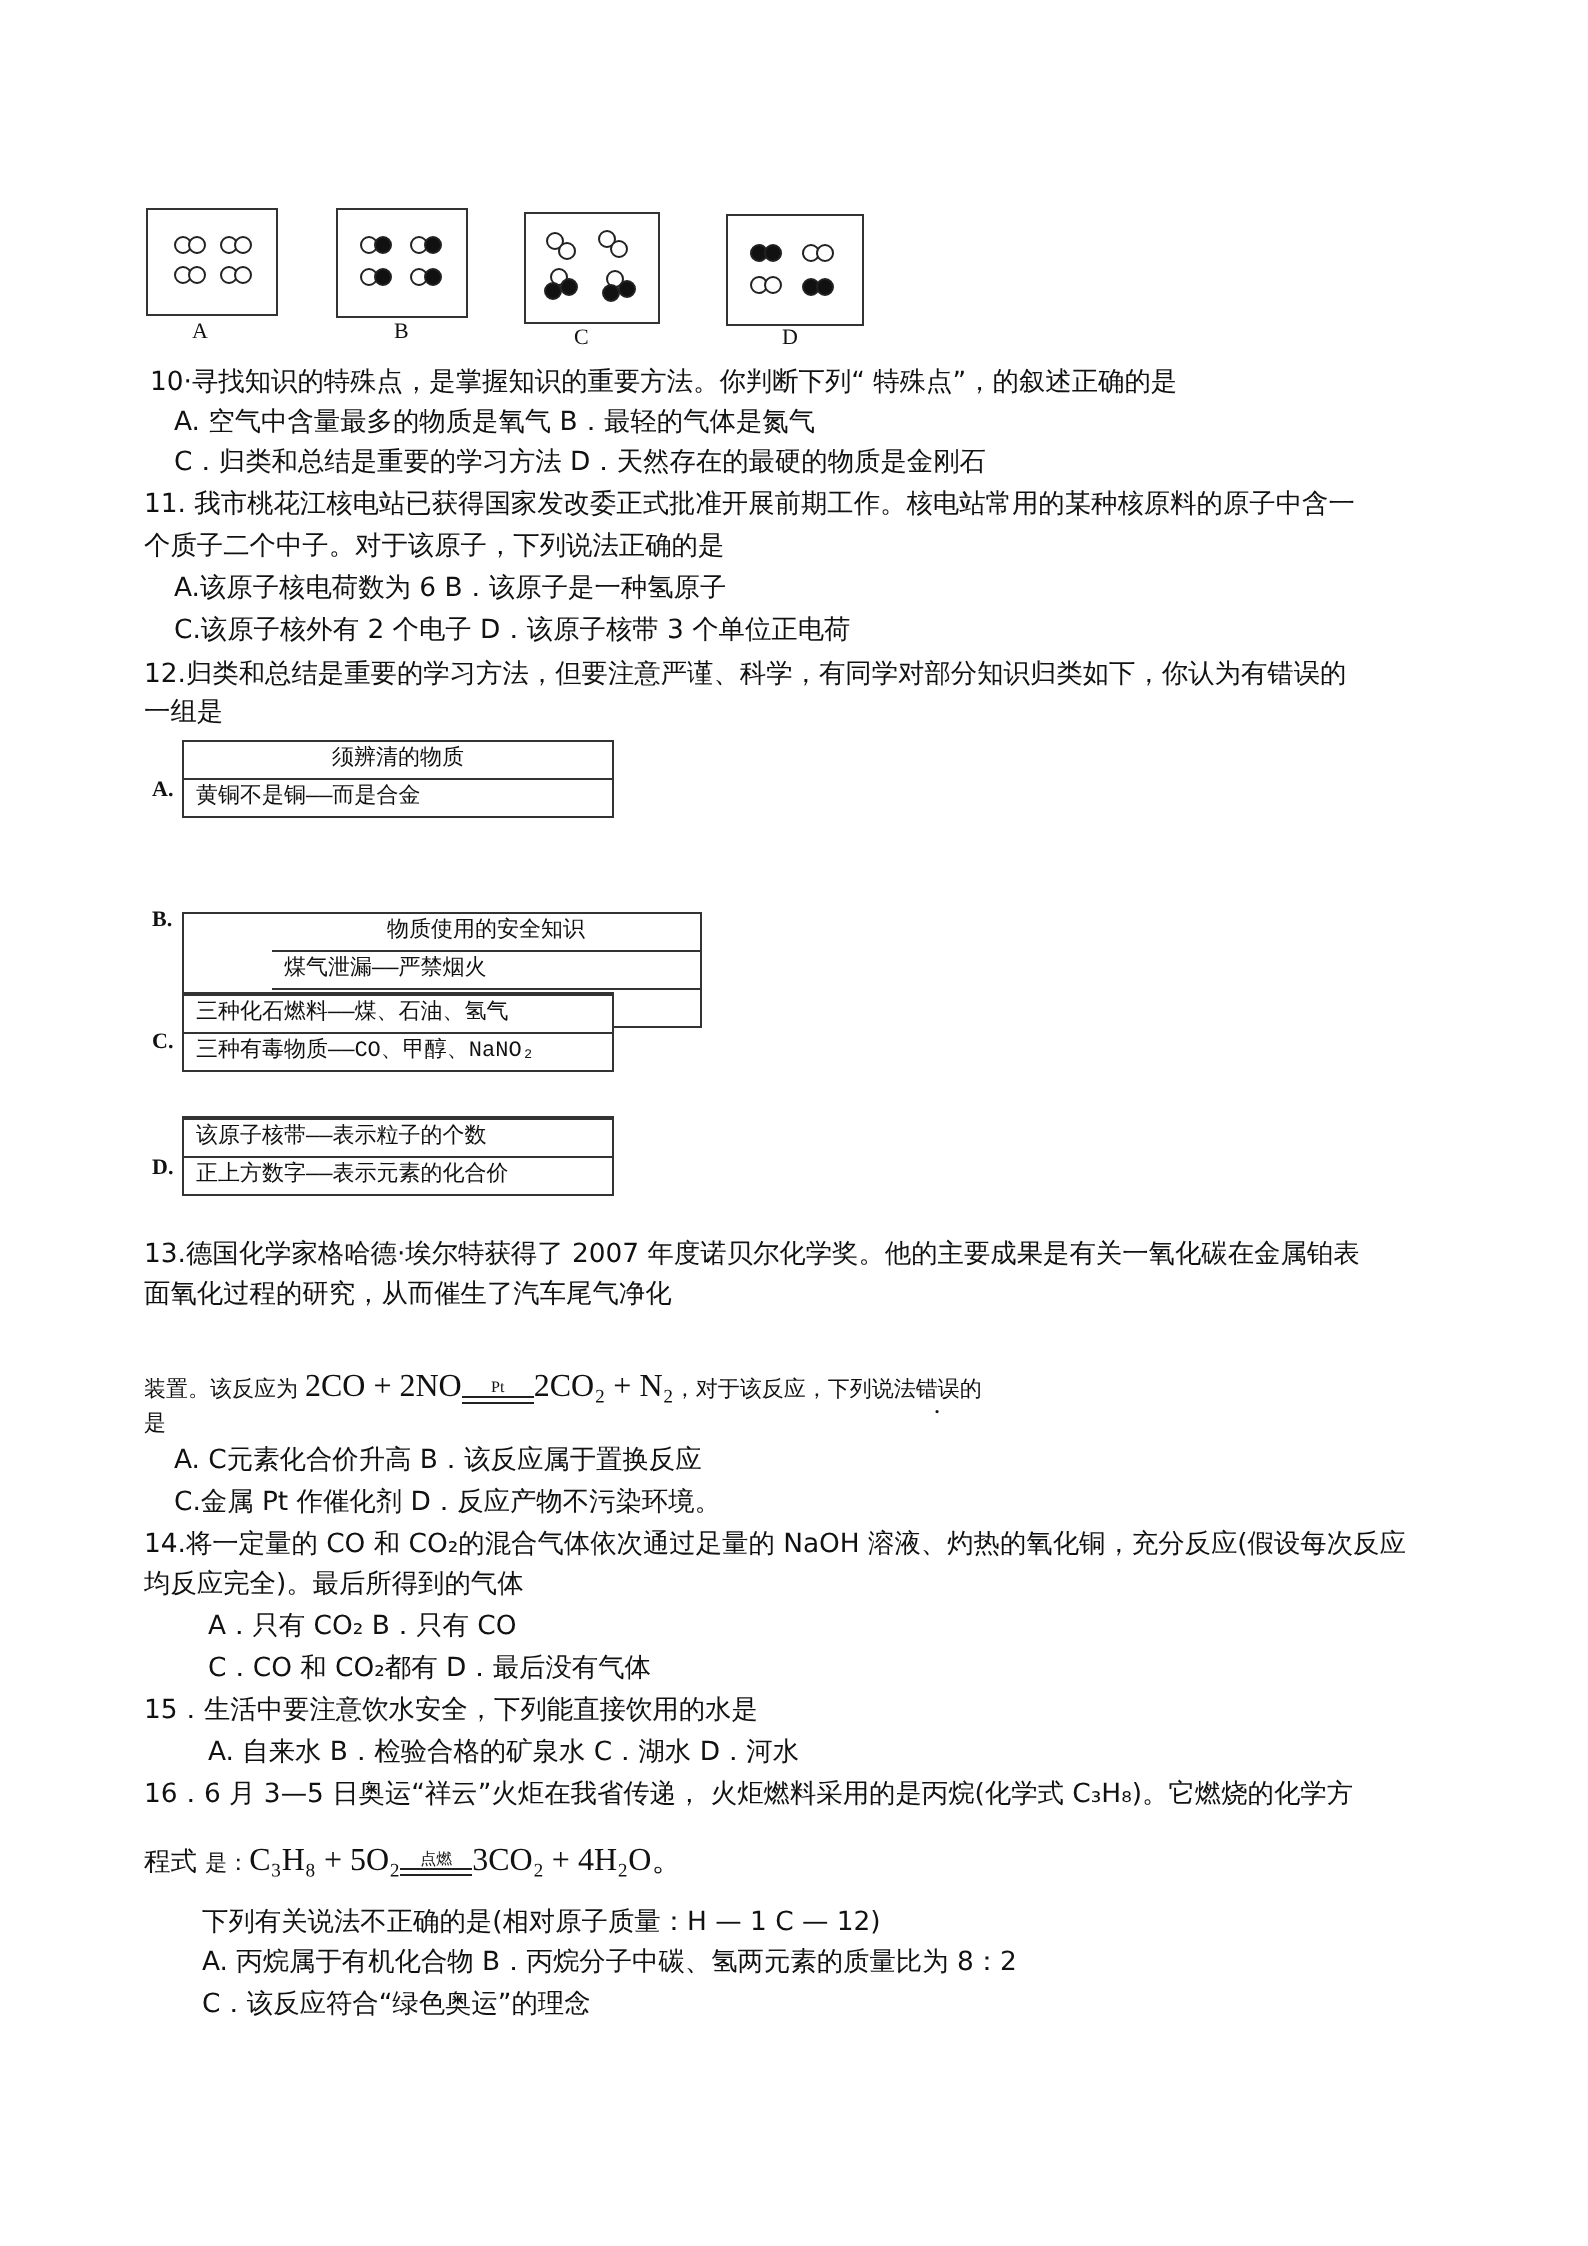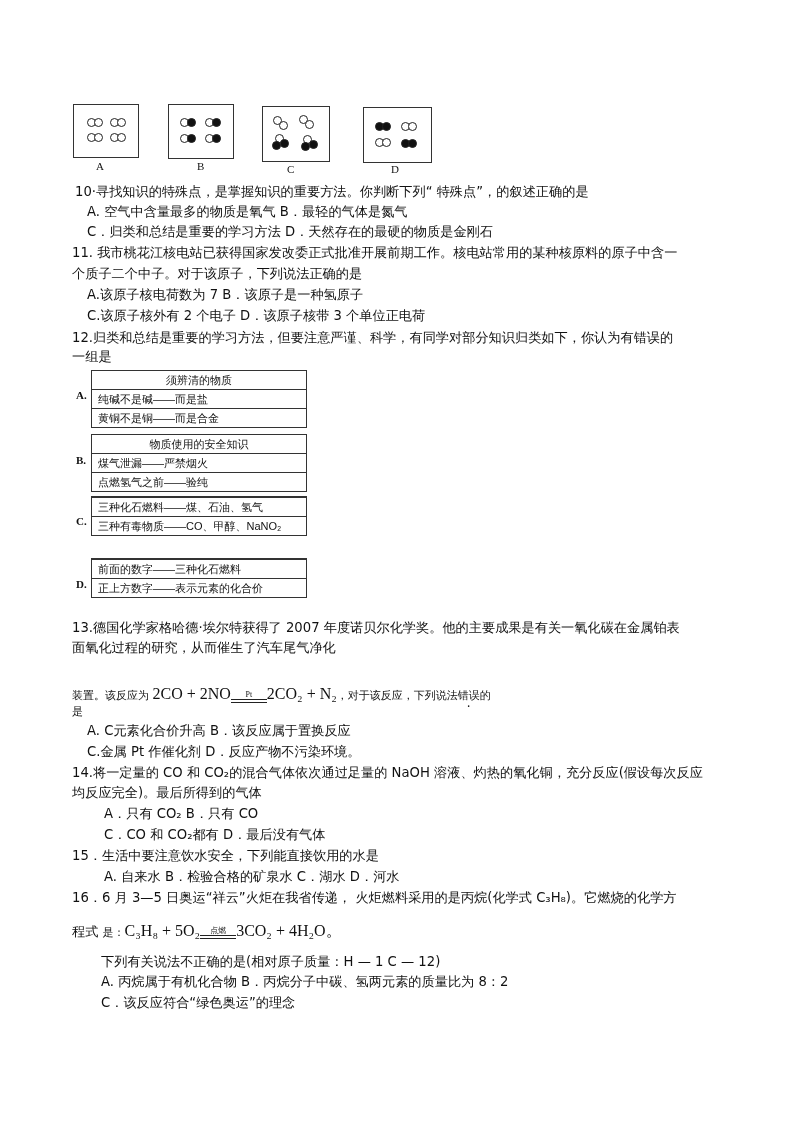--- a/index.html
+++ b/index.html
@@ -18,21 +18,21 @@
     position: absolute; width: 9px; height: 9px; border-radius: 50%;
     border: 1.3px solid #222; box-sizing: border-box; background: #fff;
   }
   .atom.filled { background: #111; }
   .box-label { position: absolute; font-family: "Liberation Serif", serif; font-size: 11px; }
 
   
   .opt-letter { position: absolute; font-family: "Liberation Serif", serif; font-weight: bold; font-size: 11px; }
   .ktable {
     position: absolute; border: 1.6px solid #333; background: #fff;
-    font-family: Liberation Sans, sans-serif; font-size: 11px;
+    font-family: Liberation Mono, monospace; font-size: 11px;
   }
   .ktable .krow { height: 18px; line-height: 18px; border-top: 1.2px solid #333; padding-left: 6px; white-space: nowrap; }
   .ktable .krow.head { border-top: none; text-align: center; padding-left: 0; }
 
   .eqn { font-family: "Liberation Serif", serif; font-size: 16px; }
   .small-cn { font-family: "DejaVu Serif", serif; font-size: 11px; }
   .arrow-eq {
     display: inline-block; position: relative; width: 36px; text-align: center; vertical-align: middle;
   }
   .arrow-eq .cond { display: block; font-size: 8px; line-height: 9px; font-family: "Liberation Serif", serif; }
@@ -94,49 +94,48 @@
   </div>
   <div class="box-label" style="left:391px; top:163px;">D</div>
 </div>
 
 <div class="line" style="left:75px; top:182px;">10·寻找知识的特殊点，是掌握知识的重要方法。你判断下列“ 特殊点”，的叙述正确的是</div>
 <div class="line" style="left:87px; top:202px;">A. 空气中含量最多的物质是氧气  B．最轻的气体是氮气</div>
 <div class="line" style="left:87px; top:222px;">C．归类和总结是重要的学习方法    D．天然存在的最硬的物质是金刚石</div>
 
 <div class="line" style="left:72px; top:243px;">11.   我市桃花江核电站已获得国家发改委正式批准开展前期工作。核电站常用的某种核原料的原子中含一</div>
 <div class="line" style="left:72px; top:264px;">个质子二个中子。对于该原子，下列说法正确的是</div>
-<div class="line" style="left:87px; top:285px;">A.该原子核电荷数为 7      B．该原子是一种氢原子</div>
+<div class="line" style="left:87px; top:285px;">A.该原子核电荷数为 6      B．该原子是一种氢原子</div>
 <div class="line" style="left:87px; top:306px;">C.该原子核外有 2 个电子    D．该原子核带 3 个单位正电荷</div>
 
 <div class="line" style="left:72px; top:328px;">12.归类和总结是重要的学习方法，但要注意严谨、科学，有同学对部分知识归类如下，你认为有错误的</div>
 <div class="line" style="left:72px; top:347px;">一组是</div>
 
 <div class="opt-letter" style="left:76px; top:389px;">A.</div>
 <div class="ktable" style="left:91px; top:370px; width:214px;">
   <div class="krow head">须辨清的物质</div>
-  <div class="krow">纯碱不是碱——而是盐</div>
   <div class="krow">黄铜不是铜——而是合金</div>
 </div>
 
 <div class="opt-letter" style="left:76px; top:454px;">B.</div>
-<div class="ktable" style="left:91px; top:434px; width:214px;">
+<div class="ktable" style="left:91px; top:456px; width:214px;padding-left:44px;">
   <div class="krow head">物质使用的安全知识</div>
   <div class="krow">煤气泄漏——严禁烟火</div>
   <div class="krow">点燃氢气之前——验纯</div>
 </div>
 
 <div class="opt-letter" style="left:76px; top:515px;">C.</div>
 <div class="ktable" style="left:91px; top:496px; width:214px;">
   <div class="krow">三种化石燃料——煤、石油、氢气</div>
   <div class="krow">三种有毒物质——CO、甲醇、NaNO₂</div>
 </div>
 
 <div class="opt-letter" style="left:76px; top:578px;">D.</div>
 <div class="ktable" style="left:91px; top:558px; width:214px;">
-  <div class="krow">前面的数字——三种化石燃料</div>
+  <div class="krow">该原子核带——表示粒子的个数</div>
   <div class="krow">正上方数字——表示元素的化合价</div>
 </div>
 
 <div class="line" style="left:72px; top:618px;">13.德国化学家格哈德·埃尔特获得了 2007 年度诺贝尔化学奖。他的主要成果是有关一氧化碳在金属铂表</div>
 <div class="line" style="left:72px; top:638px;">面氧化过程的研究，从而催生了汽车尾气净化</div>
 
 <div class="line small-cn" style="left:72px; top:684px;">
   <span>装置。该反应为 </span><span class="eqn">2CO + 2NO</span><span class="arrow-eq"><span class="cond">Pt</span><span class="bars"></span></span><span class="eqn">2CO₂ + N₂</span><span>，对于该反应，下列说法</span><span class="emph-dot">错误</span><span>的</span>
 </div>
 <div class="line small-cn" style="left:72px; top:702px;">是</div>

